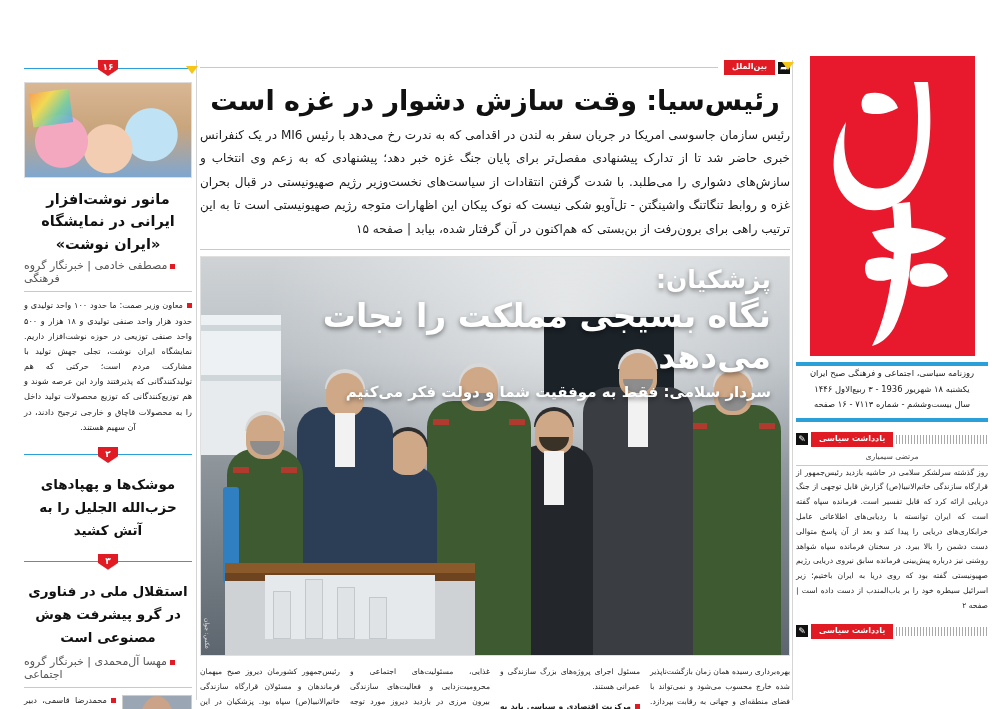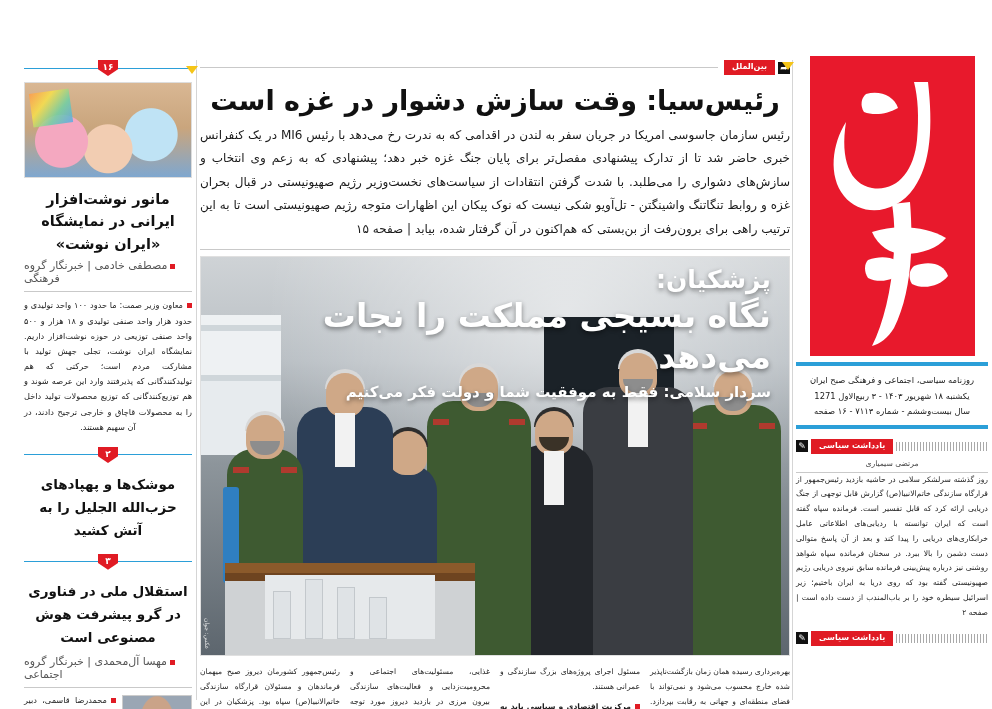--- a/index.html
+++ b/index.html
@@ -166,21 +166,21 @@
   .bcol{flex:1;font-size:7.6px;line-height:1.95;text-align:justify;color:#1d1d1d;}
   .bcol .sq{display:inline-block;width:5px;height:5px;background:#e01b24;margin-left:4px;}
   .bcol b{font-weight:bold;}
 
   
   .masthead{
     width:165px;height:300px;background:#e8192c;margin:0 auto;position:relative;overflow:hidden;
   }
   .masthead svg{position:absolute;inset:0;}
   .mh-meta{
-    text-align:center;font-size:8.4px;line-height:1.85;color:#1b1b1b;margin-top:7px;
+    text-align:center;font-size:8.4px;line-height:1.85;color:#1b1b1b;
   }
   .note-author{font-size:7.6px;color:#444;text-align:center;margin:5px 0 4px 0;}
   .note-title{font-size:13.5px;font-weight:bold;line-height:1.65;text-align:center;margin:4px 0 6px 0;}
   .note-body{font-size:7.6px;line-height:1.95;text-align:justify;color:#1d1d1d;}
   .v-yellow{
     position:absolute;width:0;height:0;border-left:6px solid transparent;
     border-right:6px solid transparent;border-top:8px solid #f5c518;
   }
 </style>
 </head>
@@ -365,21 +365,21 @@
           <path d="M104 210 C120 204 134 208 138 220 C130 230 114 234 102 228 C98 222 99 214 104 210 Z"></path>
         </g>
       </svg>
     </div>
 
     <div style="height:6px"></div>
     <div class="blue-bar"></div>
 
     <div class="mh-meta">
       <div>روزنامه سیاسی، اجتماعی و فرهنگی صبح ایران</div>
-      <div>یکشنبه ۱۸ شهریور ۱۴۰۳ - ۳ ربیع‌الاول 1271</div>
+      <div>یکشنبه ۱۸ شهریور 1936 - ۳ ربیع‌الاول ۱۴۴۶</div>
       <div>سال بیست‌وششم - شماره ۷۱۱۳ - ۱۶ صفحه</div>
     </div>
 
     <div style="height:5px"></div>
     <div class="blue-bar"></div>
     <div style="height:10px"></div>
 
     <div class="tag-row">
       <div class="hatch"></div>
       <span class="red-tag">یادداشت سیاسی</span>

